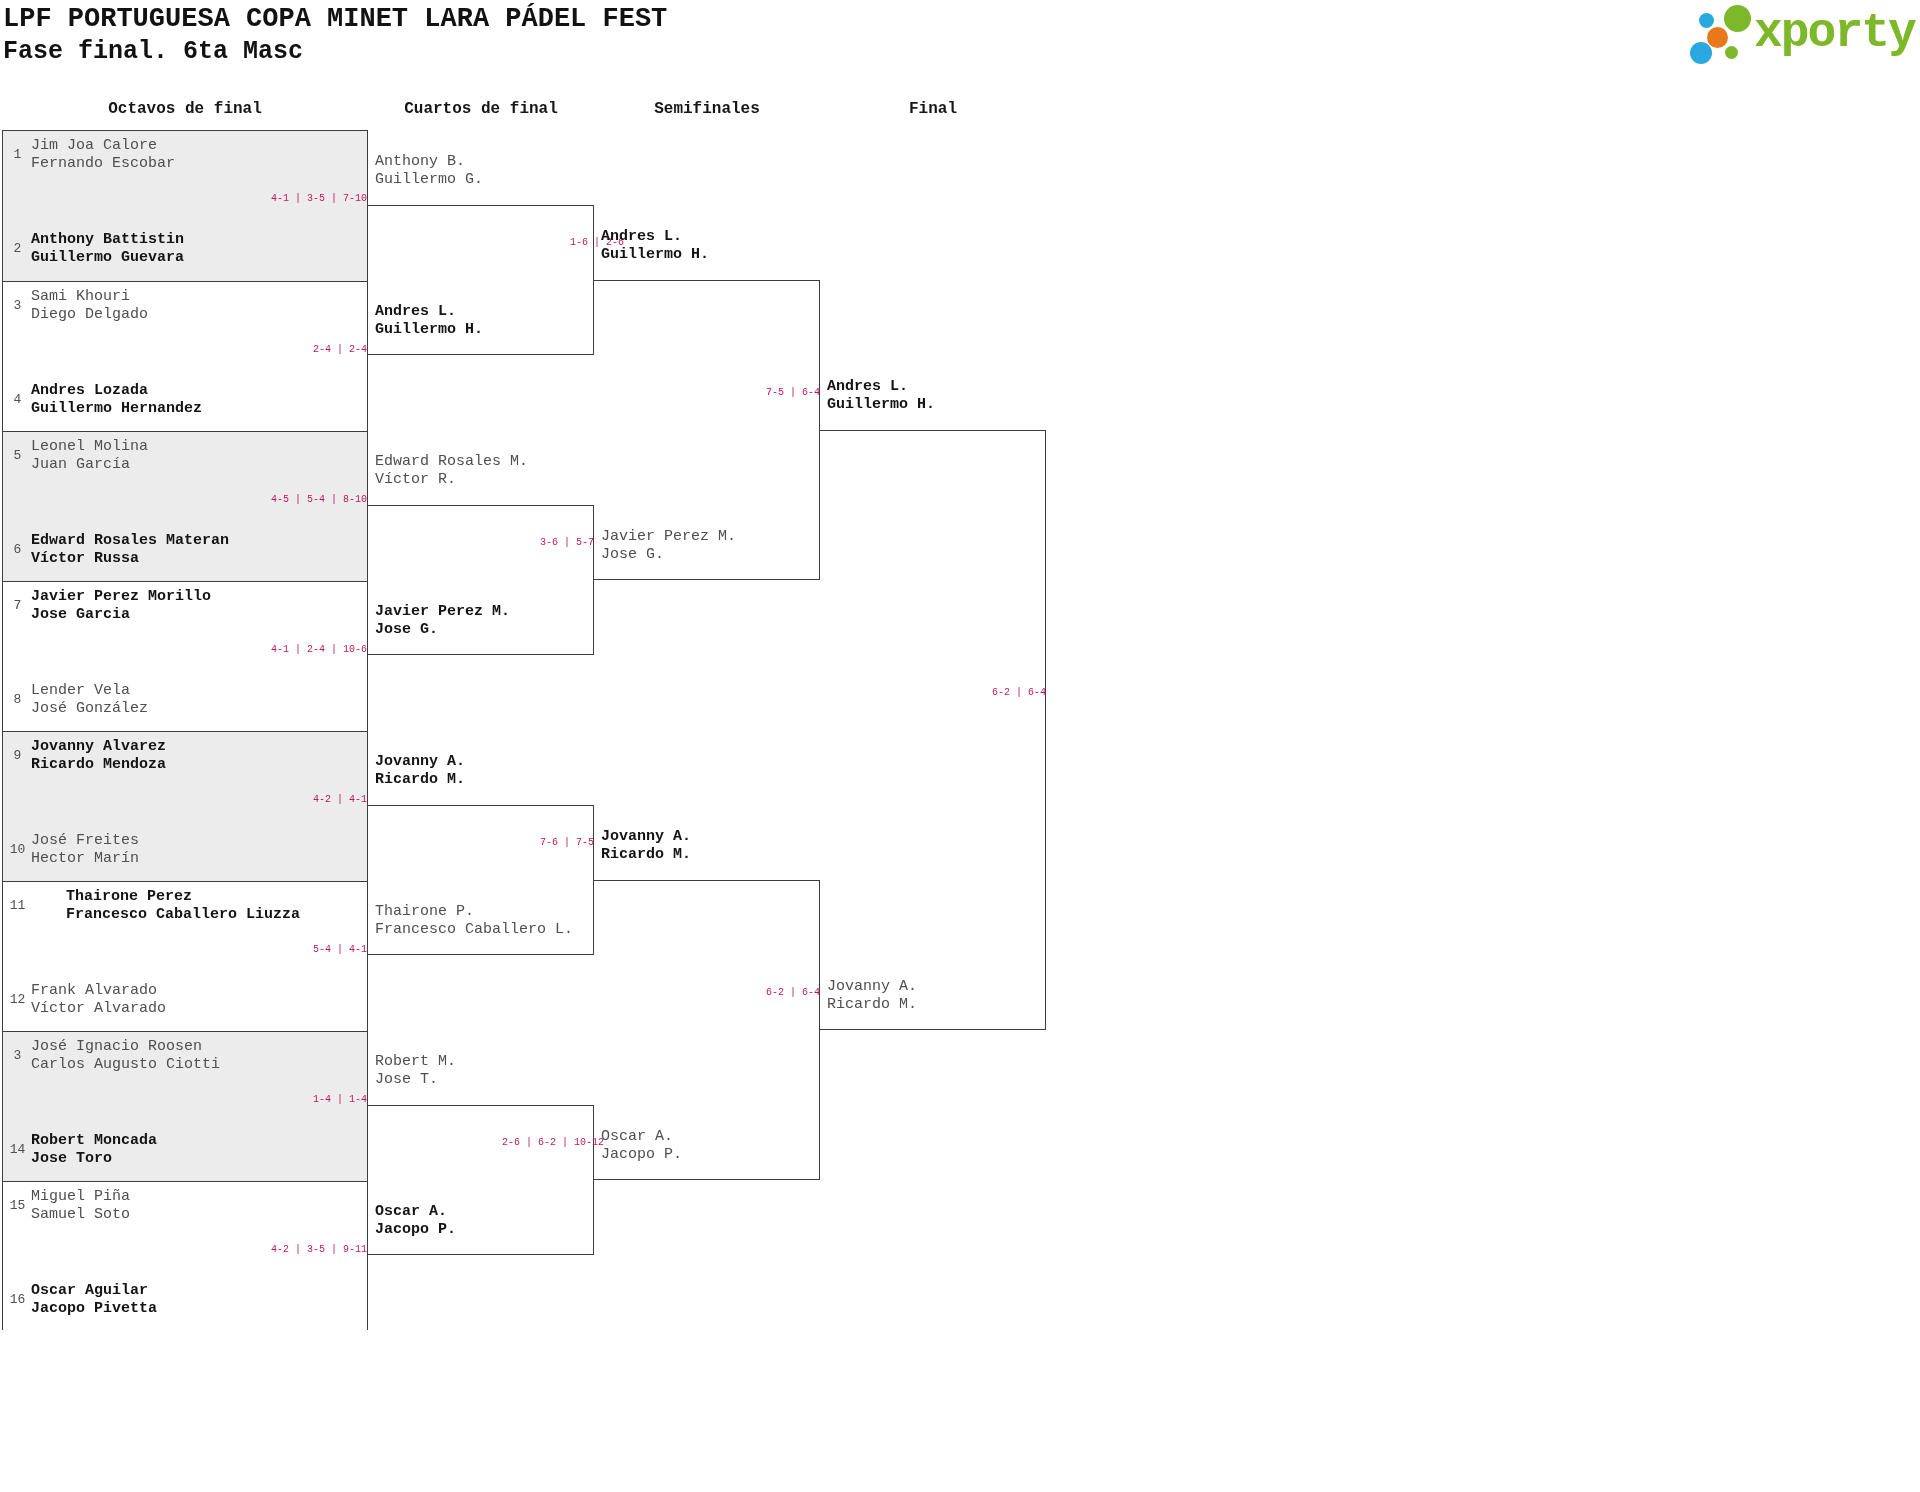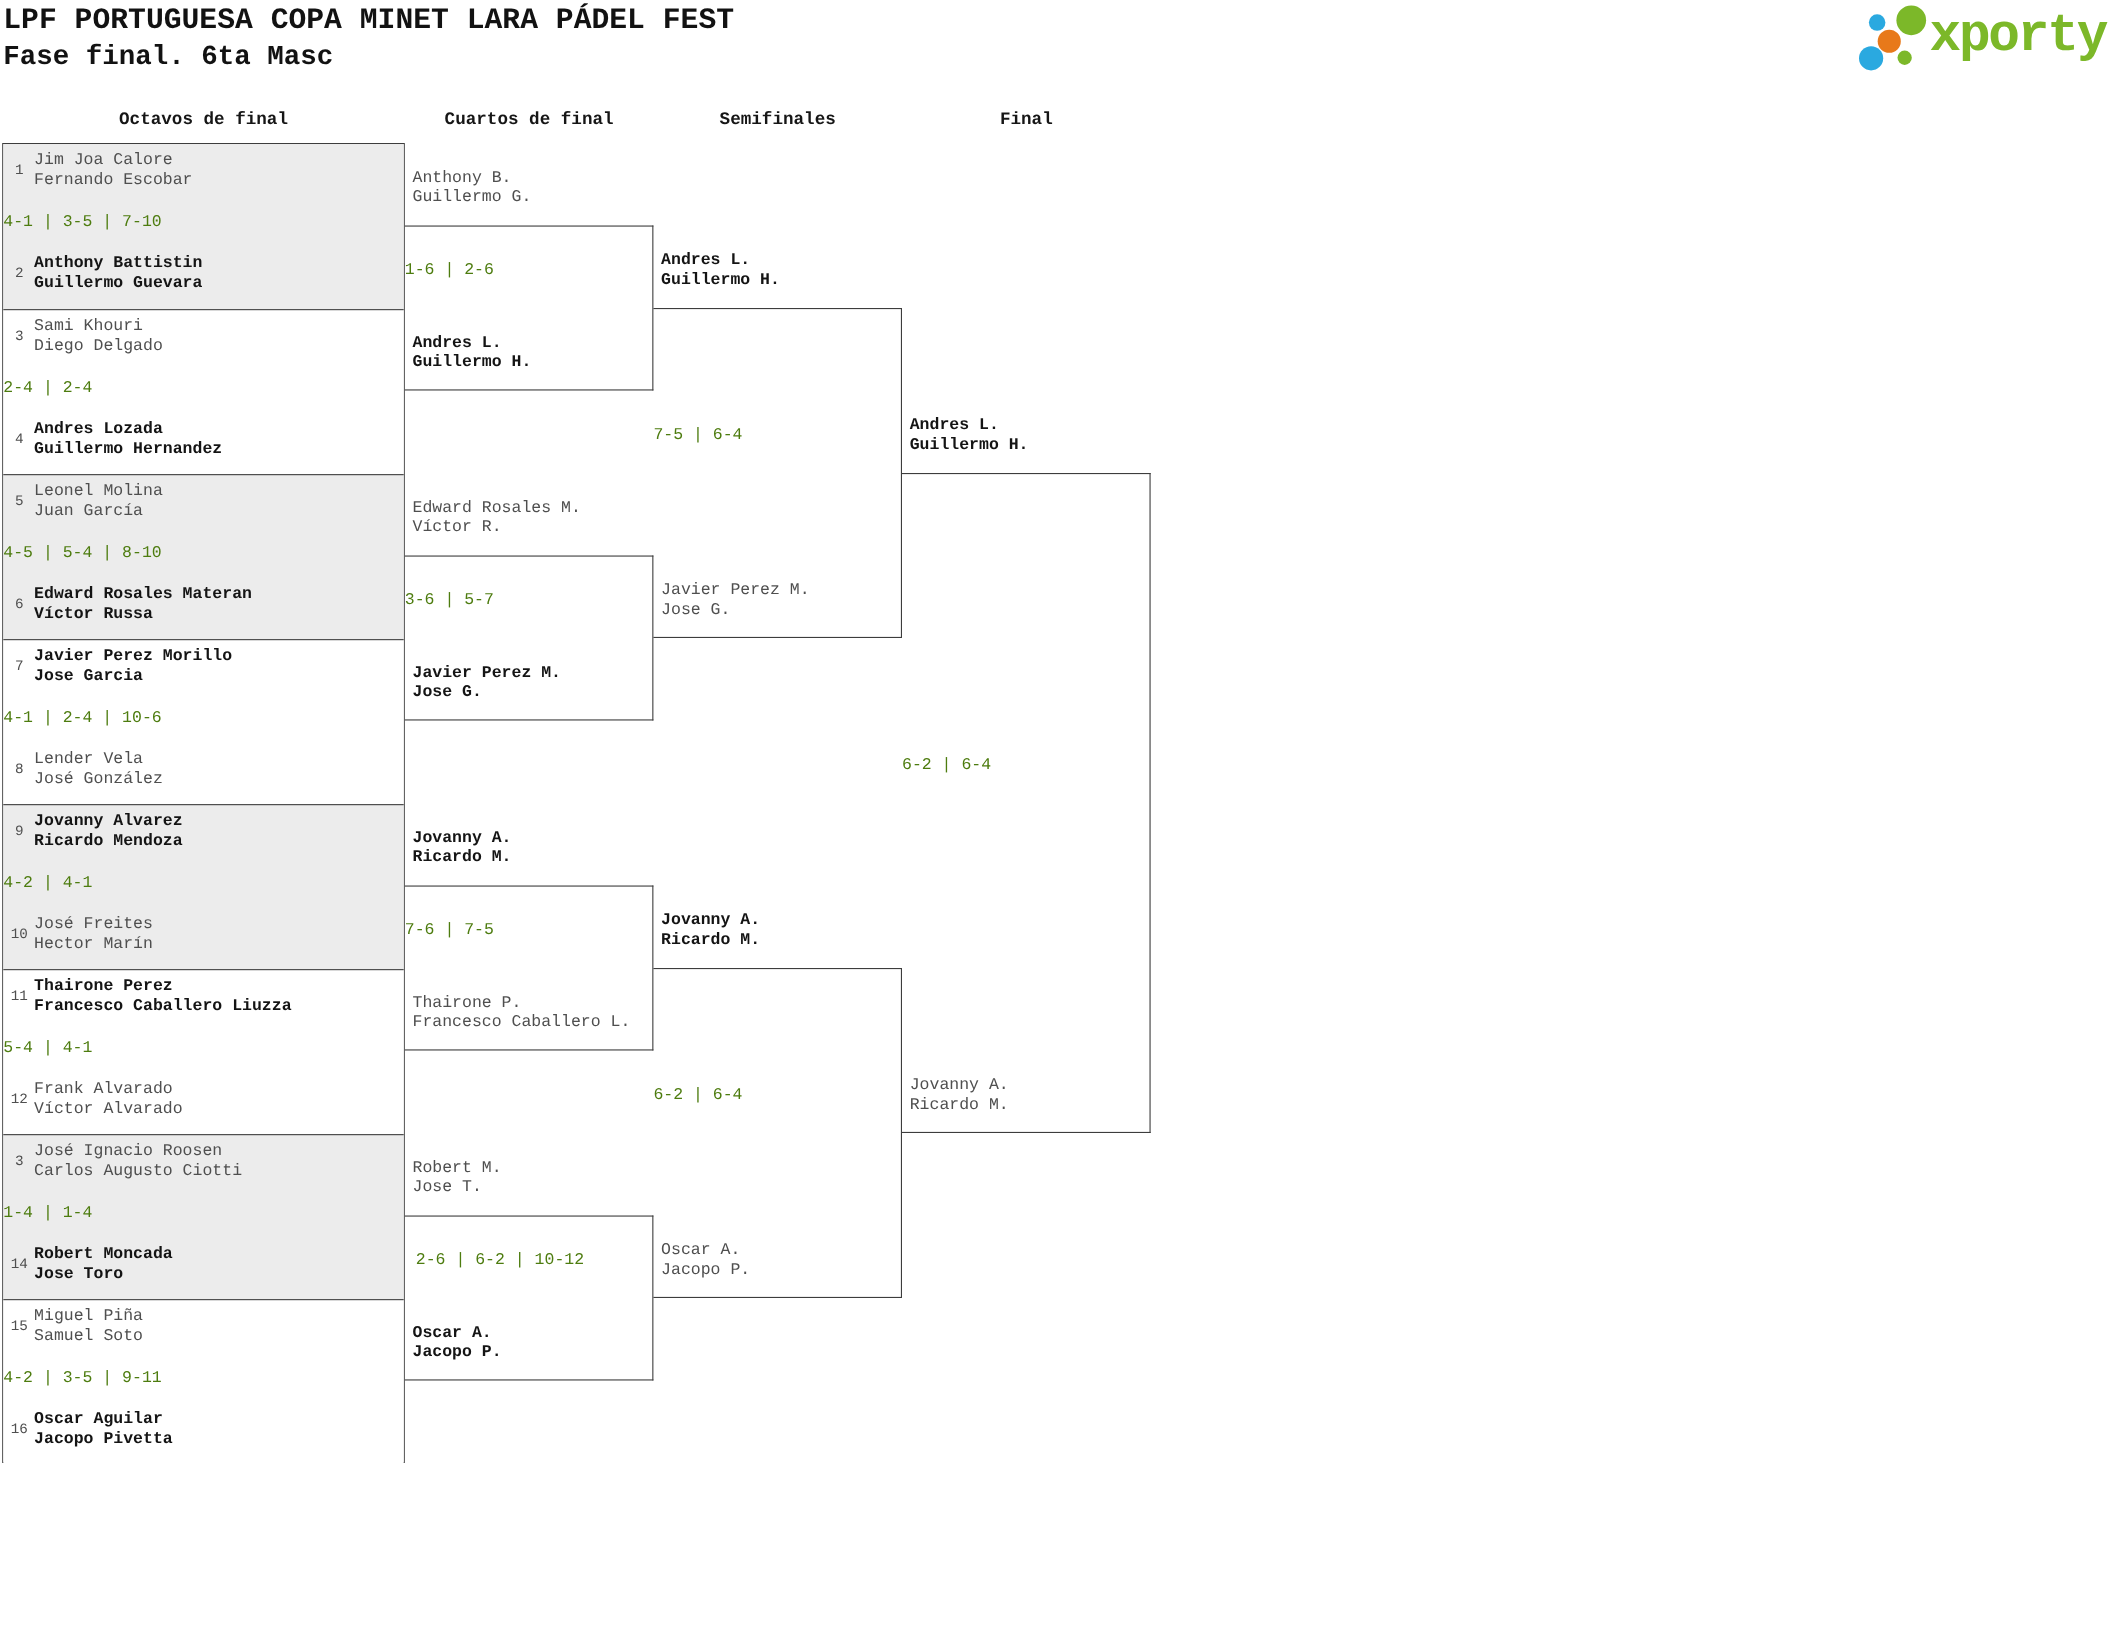--- a/index.html
+++ b/index.html
@@ -14,21 +14,21 @@
   
   .oct-col{position:absolute;border:1px solid #3d3d3d;box-sizing:border-box;}
   .oct-row{position:relative;box-sizing:border-box;}
   .oct-row.sep{border-top:1px solid #3d3d3d;}
   .team-entry{position:absolute;left:5px;right:5px;display:flex;align-items:center;}
   .seed{width:19px;margin-right:4px;font-size:13px;color:#4f4f4f;text-align:center;flex:none;}
   .names{flex:1;min-width:0;}
   .team-line{font-size:15px;line-height:17.5px;white-space:nowrap;}
   .loser .team-line{font-weight:400;color:#4f4f4f;}
   .winner .team-line{font-weight:700;color:#141414;}
-  .score{position:absolute;text-align:left;font-size:15px;color:#4d7c0f;white-space:nowrap;height:18px;}
+  .score{position:absolute;text-align:right;font-size:10px;color:#be185d;white-space:nowrap;height:18px;}
   .match-box{position:absolute;box-sizing:border-box;border:1px solid #3d3d3d;border-left:none;background:transparent;}
   .rd-label{position:absolute;}
 </style>
 </head>
 <body>
 
 <div id="page">
 
   <div class="title">LPF PORTUGUESA COPA MINET LARA PÁDEL FEST</div>
   <div class="subtitle">Fase final. 6ta Masc</div>
@@ -128,21 +128,21 @@
           <div class="score" style="top: 62px; left: 0px; right: 0px;">4-2 | 4-1</div>
           <div class="team-entry" style="top: 100px;">
             <div class="seed">10</div>
             <div class="names loser">
               <div class="team-line">José Freites</div>
               <div class="team-line">Hector Marín</div>
             </div>
           </div>
         </div>
         <div class="oct-row sep" style="height: 150px; background: rgb(255, 255, 255);">
-          <div class="team-entry" style="top: 6px;">
+          <div class="team-entry" style="top: 6px; gap: 35px;">
             <div class="seed">11</div>
             <div class="names winner">
               <div class="team-line">Thairone Perez</div>
               <div class="team-line">Francesco Caballero Liuzza</div>
             </div>
           </div>
           <div class="score" style="top: 62px; left: 0px; right: 0px;">5-4 | 4-1</div>
           <div class="team-entry" style="top: 100px;">
             <div class="seed">12</div>
             <div class="names loser">

